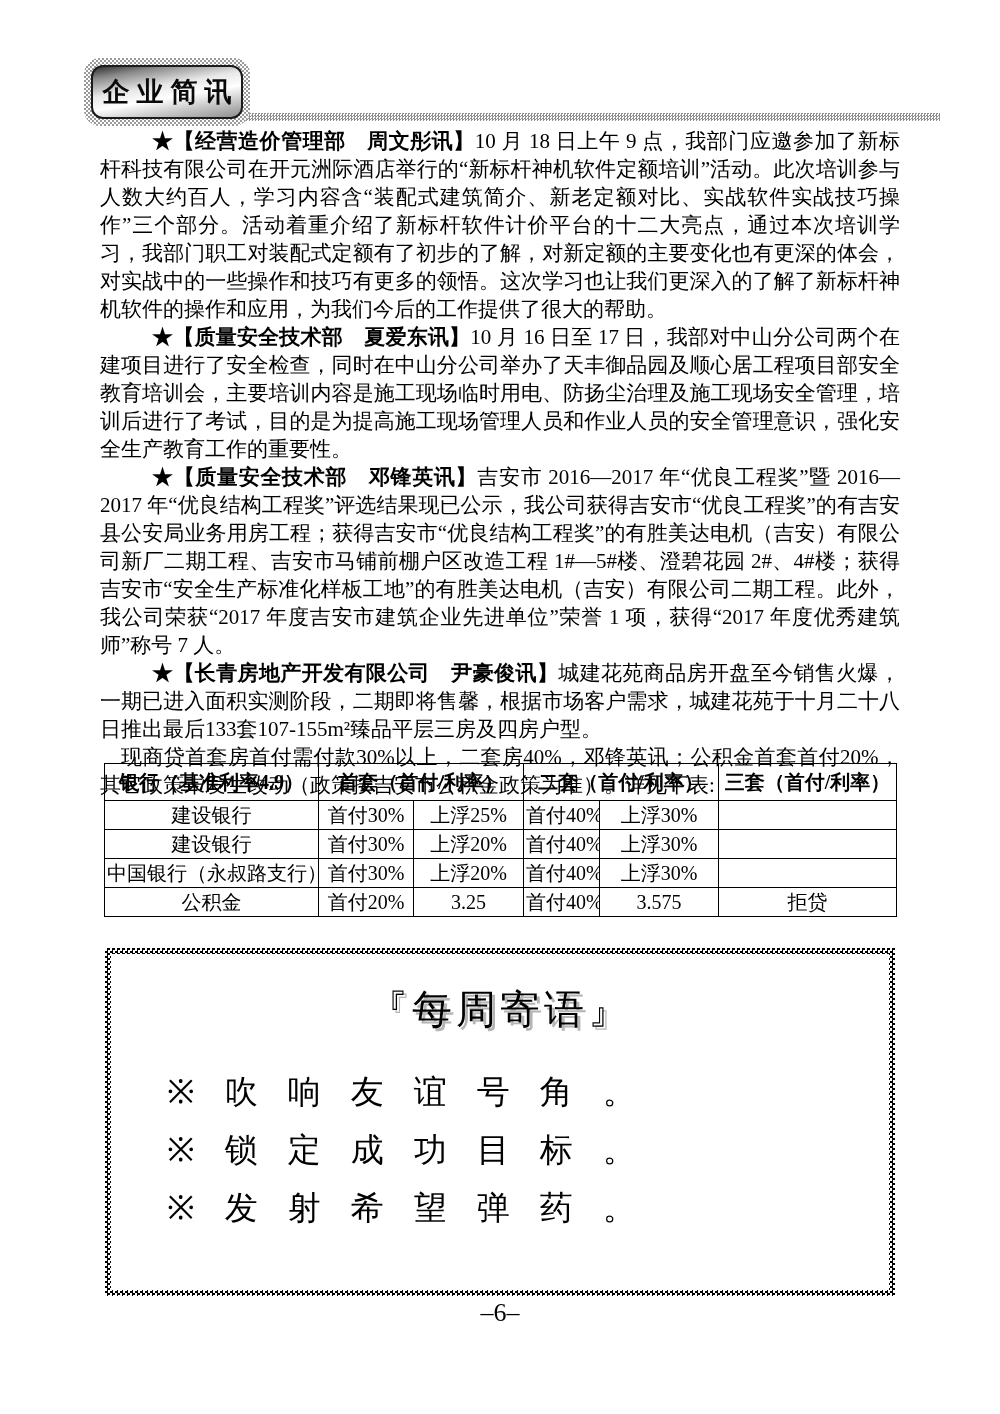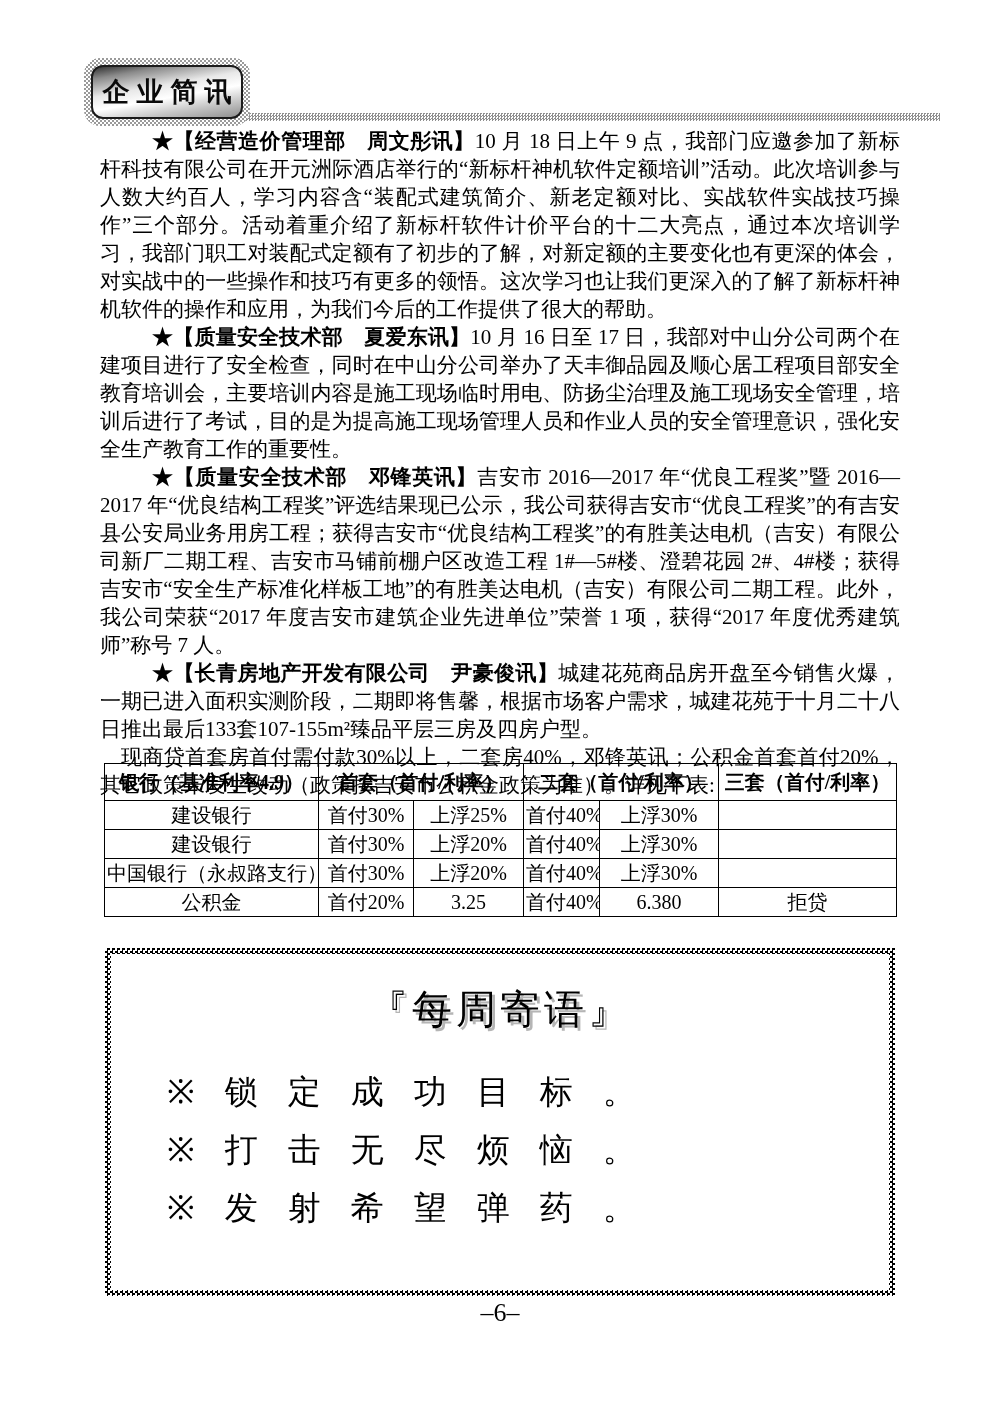--- a/index.html
+++ b/index.html
@@ -126,32 +126,32 @@
       <td>上浮20%</td>
       <td>首付40%</td>
       <td>上浮30%</td>
       <td></td>
     </tr>
     <tr>
       <td>公积金</td>
       <td>首付20%</td>
       <td>3.25</td>
       <td>首付40%</td>
-      <td>6.380</td>
+      <td>3.575</td>
       <td>拒贷</td>
     </tr>
   </tbody>
     </table>
 
   <div class="motto-box">
     <div class="motto-inner">
       <div class="motto-title">『每周寄语』</div>
       <div class="motto-list">
+        <div class="motto-line"><span class="motto-marker">※</span><span class="motto-text">吹响友谊号角。</span></div>
         <div class="motto-line"><span class="motto-marker">※</span><span class="motto-text">锁定成功目标。</span></div>
-        <div class="motto-line"><span class="motto-marker">※</span><span class="motto-text">打击无尽烦恼。</span></div>
         <div class="motto-line"><span class="motto-marker">※</span><span class="motto-text">发射希望弹药。</span></div>
       </div>
     </div>
   </div>
 
   <div class="page-num">–6–</div>
 
 </div>
 
 </body></html>

